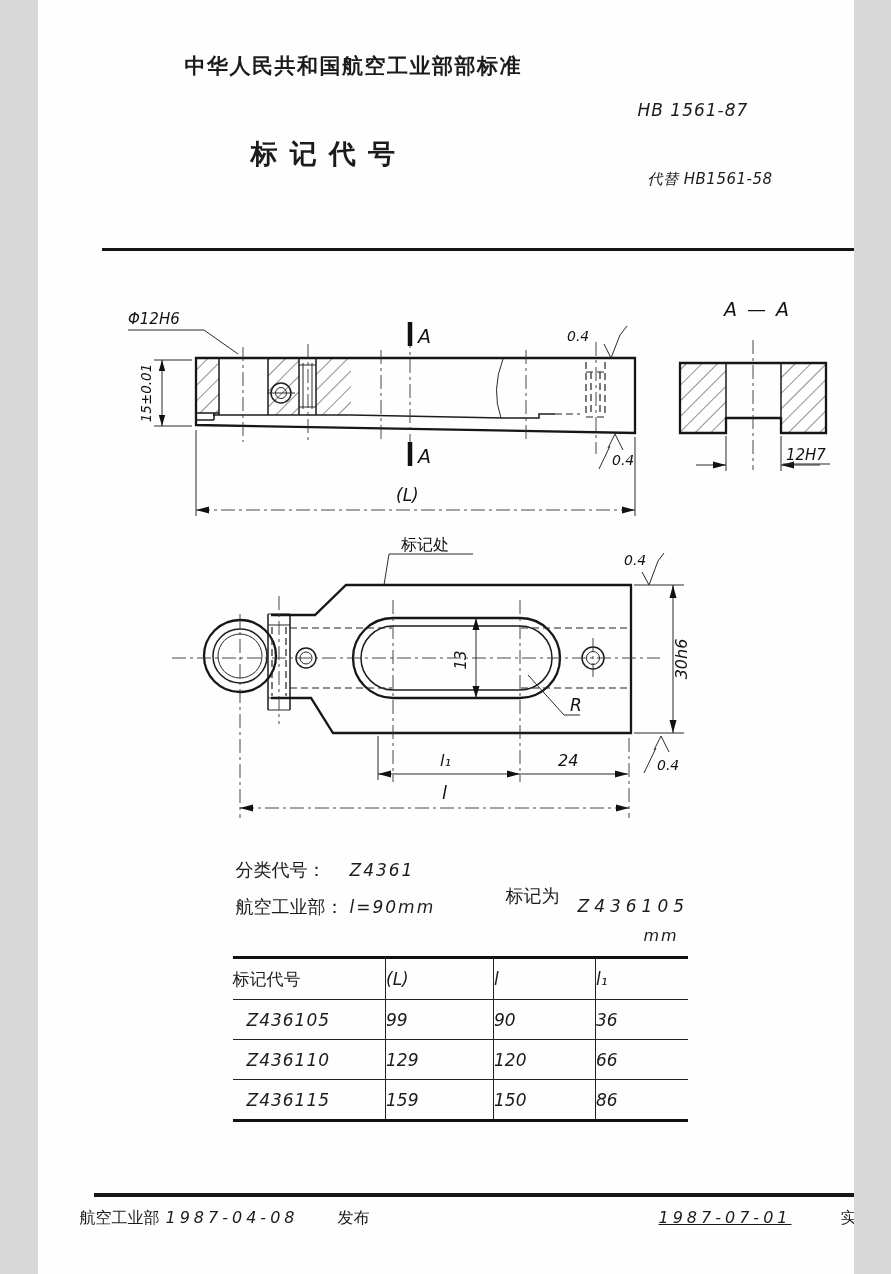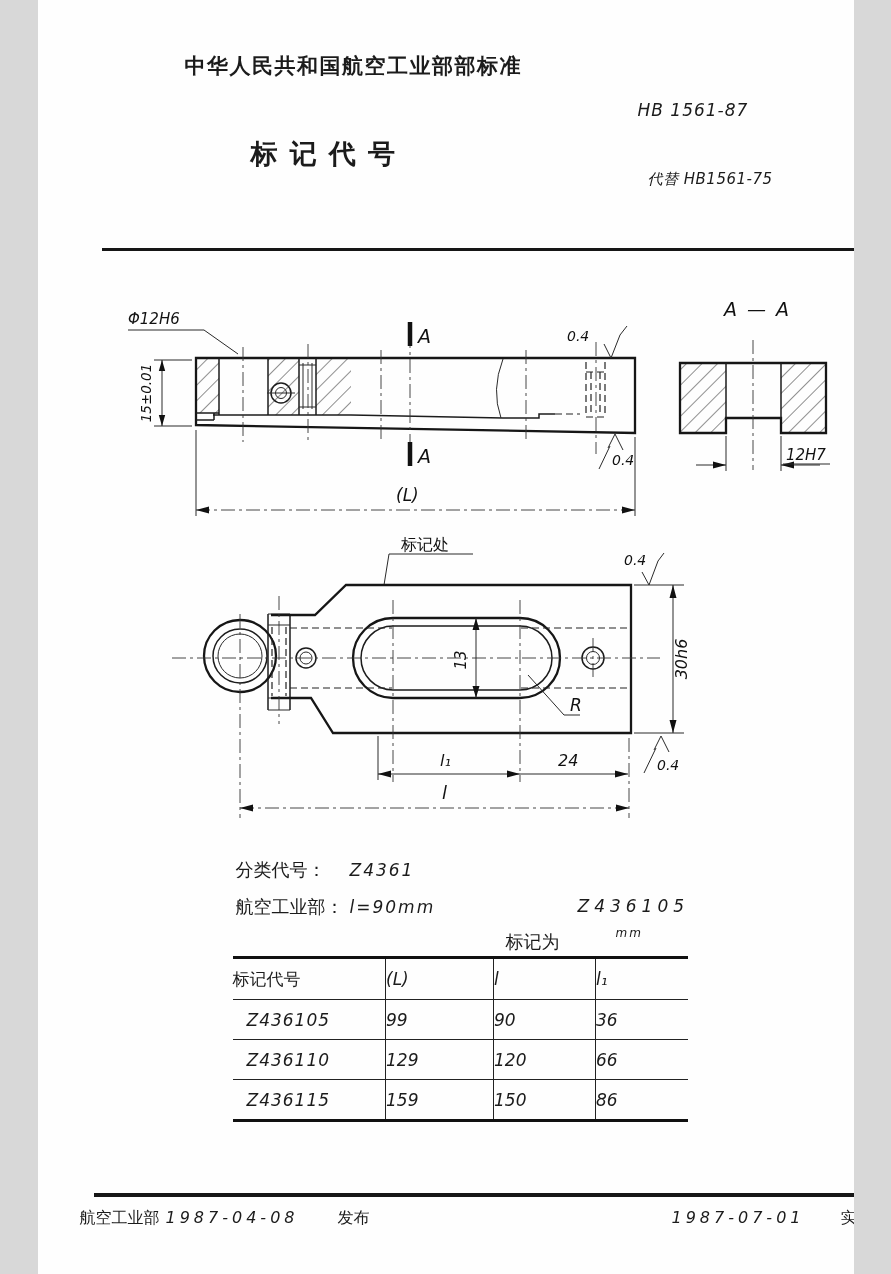--- a/index.html
+++ b/index.html
@@ -24,21 +24,21 @@
   .cl{fill:none;stroke:#333;stroke-width:0.9;stroke-dasharray:14 4 3 4;}
   .hid{fill:none;stroke:#222;stroke-width:1.2;stroke-dasharray:7 4;}
   .arr{fill:#111;stroke:none;}
   .secbar{stroke:#111;stroke-width:4.5;fill:none;}
   text.dim{font:italic 15px "DejaVu Sans",sans-serif;fill:#111;}
   text.cjk{font:16px "Liberation Sans",sans-serif;font-style:normal;fill:#111;}
 
   .cls-label{font-size:18px;}
   .cls-value{font-size:17px;letter-spacing:2px;}
 
-  .unit-label{left:578px;top:926px;font-size:12px;letter-spacing:2px;text-align:right;}
+  .unit-label{left:606px;top:926px;font-size:16px;letter-spacing:2px;text-align:right;}
   table.spec-table{
     position:absolute;left:195px;top:956px;border-collapse:collapse;
     border-top:3px solid #111;border-bottom:3px solid #111;table-layout:fixed;
   }
   .spec-table th,.spec-table td{
     border-bottom:1.6px solid #222;border-right:1.6px solid #222;
     text-align:left;font-weight:normal;padding:0;
   }
   .spec-table th:last-child,.spec-table td:last-child{border-right:none;}
   .spec-table tbody tr:last-child td{border-bottom:none;}
@@ -48,32 +48,32 @@
   .spec-table .L-col{width:108px;}
   .spec-table .l-col{width:102px;}
   .spec-table .l1-col{width:92px;}
   .spec-table td.code{text-align:left;padding-left:14px;letter-spacing:1px;}
 
   .foot-rule{left:56px;top:1193px;width:797px;height:3.5px;}
   .footer-text{top:1208px;font-size:16px;}
   .f-issuer{left:42px;font-weight:normal;}
   .f-idate{left:128px;letter-spacing:4px;}
   .f-ilabel{left:300px;text-align:right;}
-  .f-edate{left:634px;letter-spacing:4px;}
+  .f-edate{left:621px;letter-spacing:4px;text-decoration:underline;}
   .f-elabel{left:803px;}
 </style>
 </head>
 <body>
 
 <div class="page">
 
   <div class="abs org-line">中华人民共和国航空工业部部标准</div>
   <div class="abs std-no hand">HB 1561-87</div>
   <div class="abs doc-title">标记代号</div>
-  <div class="abs supersedes hand">代替 HB1561-75</div>
+  <div class="abs supersedes hand">代替 HB1561-58</div>
   <div class="rule head-rule"></div>
 
   <svg class="drawing" style="left:80px;top:292px" width="545" height="235" viewBox="0 0 545 235">
     <defs>
       <pattern id="hA" width="11" height="11" patternUnits="userSpaceOnUse" patternTransform="rotate(45)">
         <line x1="0" y1="0" x2="0" y2="11" stroke="#333" stroke-width="1.1"></line>
       </pattern>
     </defs>
 
     <rect x="78" y="66" width="23" height="55" fill="url(#hA)"></rect>
@@ -190,21 +190,21 @@
 
     <path class="cl" d="M72,280 H461"></path>
     <path class="arr" d="M72,280 l13,-3.5 v7 z M461,280 l-13,-3.5 v7 z"></path>
     <text class="dim" style="font-size:18px" x="274" y="271">l</text>
   </svg>
 
   <div class="abs cls-label" style="left:198px;top:858px">分类代号：</div>
   <div class="abs cls-value hand" style="left:312px;top:860px">Z4361</div>
   <div class="abs cls-label" style="left:198px;top:895px">航空工业部：</div>
   <div class="abs cls-value hand" style="left:312px;top:897px">l=90mm</div>
-  <div class="abs cls-label" style="left:468px;top:930px">标记为</div>
+  <div class="abs cls-label" style="left:468px;top:884px">标记为</div>
   <div class="abs cls-value hand" style="left:540px;top:896px;letter-spacing:5px">Z436105</div>
 
   <div class="abs unit-label hand">mm</div>
   <table class="spec-table">
     <colgroup>
       <col class="code-col">
         <col class="L-col">
         <col class="l-col">
         <col class="l1-col">
     </colgroup>

